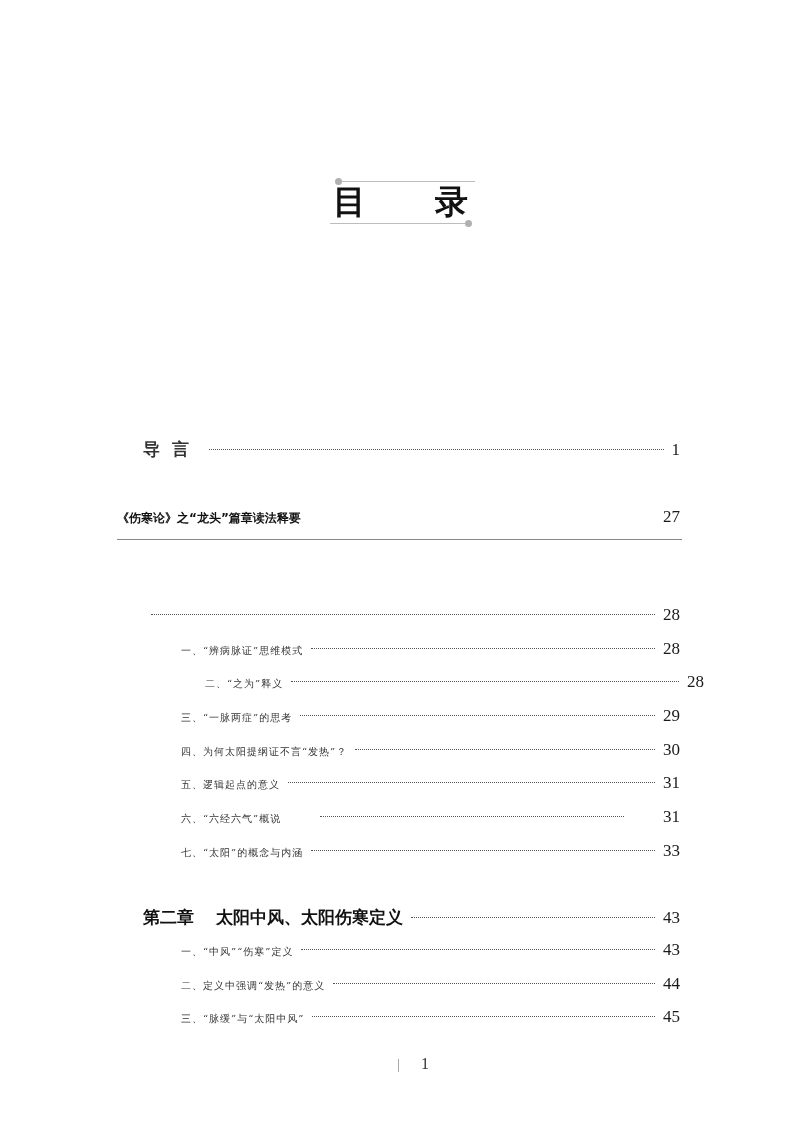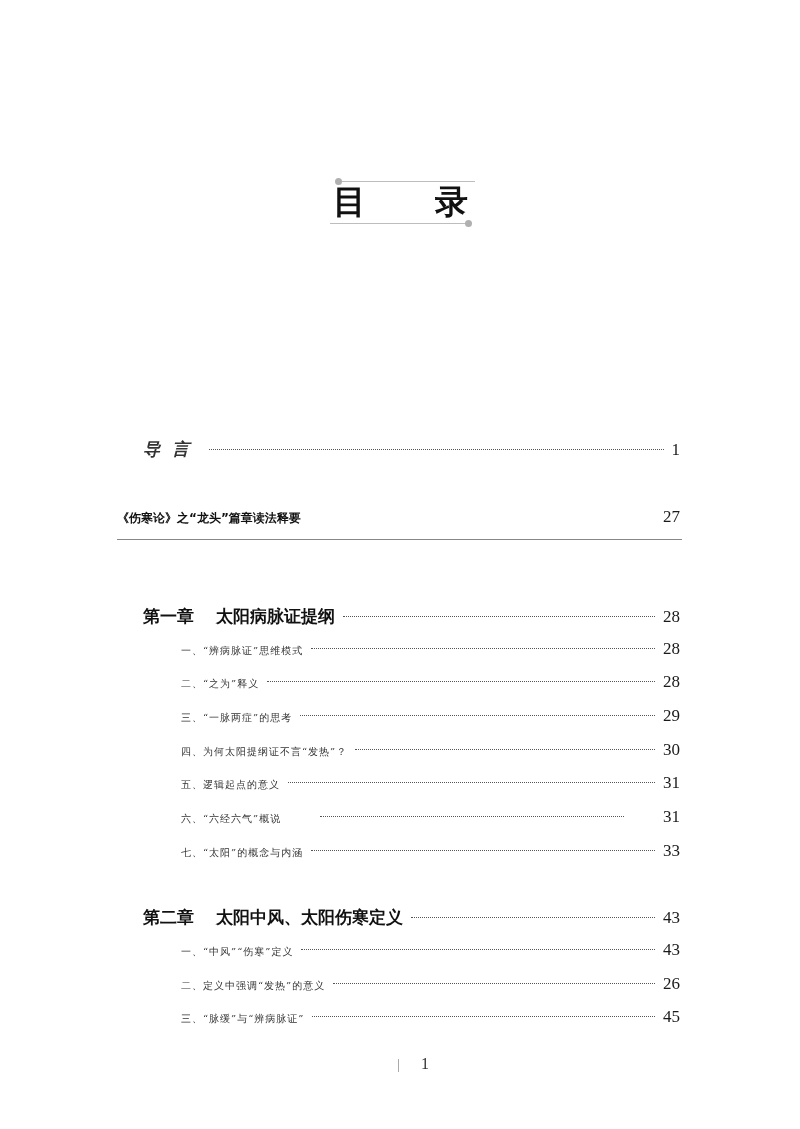--- a/index.html
+++ b/index.html
@@ -16,21 +16,21 @@
     .title-char { position: absolute; top: 4px; font-family: "DejaVu Sans", "Liberation Sans", sans-serif; font-weight: bold; font-size: 33px; line-height: 40px; color: #111; }
     .title-char.c1 { left: 3px; }
     .title-char.c2 { left: 105px; }
 
     .toc-row { position: absolute; left: 0; width: 800px; display: flex; align-items: baseline; }
     .toc-label { white-space: nowrap; }
     .leader { flex: 1; border-bottom: 1px dotted #555; margin: 0 8px; transform: translateY(-5px); height: 0; }
     .page { white-space: nowrap; font-family: "Liberation Serif", "DejaVu Serif", serif; }
 
     .intro { top: 438px; left: 143px; width: 537px; }
-    .intro .toc-label { font-family: "DejaVu Sans", sans-serif; font-weight: bold; font-size: 17px; letter-spacing: 12px; color: #333; font-style: italic; }
+    .intro .toc-label { font-family: "DejaVu Sans", sans-serif; font-weight: bold; font-size: 17px; letter-spacing: 12px; color: #333; }
     .intro .page { font-size: 17px; }
 
     .part { top: 507px; left: 117px; width: 563px; }
     .part .toc-label { font-family: "DejaVu Sans", sans-serif; font-weight: bold; font-size: 12px; color: #111; }
     .part .spacer { flex: 1; }
     .part .page { font-size: 17px; }
     .part-rule { position: absolute; left: 117px; top: 539px; width: 565px; height: 1px; background: #888; }
 
     .chapter .toc-label { font-family: "DejaVu Serif", serif; font-weight: bold; font-size: 17px; color: #111; }
     .chapter { left: 143px; width: 537px; }
@@ -63,33 +63,30 @@
 </div>
 
 <div class="toc-row part">
   <span class="toc-label">《伤寒论》之“龙头”篇章读法释要</span>
   <span class="spacer"></span>
   <span class="page">27</span>
 </div>
 <div class="part-rule"></div>
 
 <div class="toc-row chapter" style="top:605px;">
-  <span class="toc-label">
-    <span class="ch-num">第一章</span><span>太阳病脉证提纲</span>
-  </span>
   <span class="leader"></span>
   <span class="page">28</span>
 </div>
 
 <div class="toc-row section" style="top:639px;">
   <span class="toc-label">一、“辨病脉证”思维模式</span>
   <span class="leader"></span>
   <span class="page">28</span>
 </div>
-<div class="toc-row section" style="top:672px;">
+<div class="toc-row section" style="top:672px;margin-left:24px;">
   <span class="toc-label">二、“之为”释义</span>
   <span class="leader"></span>
   <span class="page">28</span>
 </div>
 <div class="toc-row section" style="top:706px;">
   <span class="toc-label">三、“一脉两症”的思考</span>
   <span class="leader"></span>
   <span class="page">29</span>
 </div>
 <div class="toc-row section" style="top:740px;">
@@ -122,23 +119,23 @@
 </div>
 
 <div class="toc-row section" style="top:940px;">
   <span class="toc-label">一、“中风”“伤寒”定义</span>
   <span class="leader"></span>
   <span class="page">43</span>
 </div>
 <div class="toc-row section" style="top:974px;">
   <span class="toc-label">二、定义中强调“发热”的意义</span>
   <span class="leader"></span>
-  <span class="page">26</span>
+  <span class="page">44</span>
 </div>
 <div class="toc-row section" style="top:1007px;">
-  <span class="toc-label">三、“脉缓”与“辨病脉证”</span>
+  <span class="toc-label">三、“脉缓”与“太阳中风”</span>
   <span class="leader"></span>
   <span class="page">45</span>
 </div>
 
 <div class="footer">
   <span class="bar"></span><span>1</span>
 </div>
 
 </body></html>

